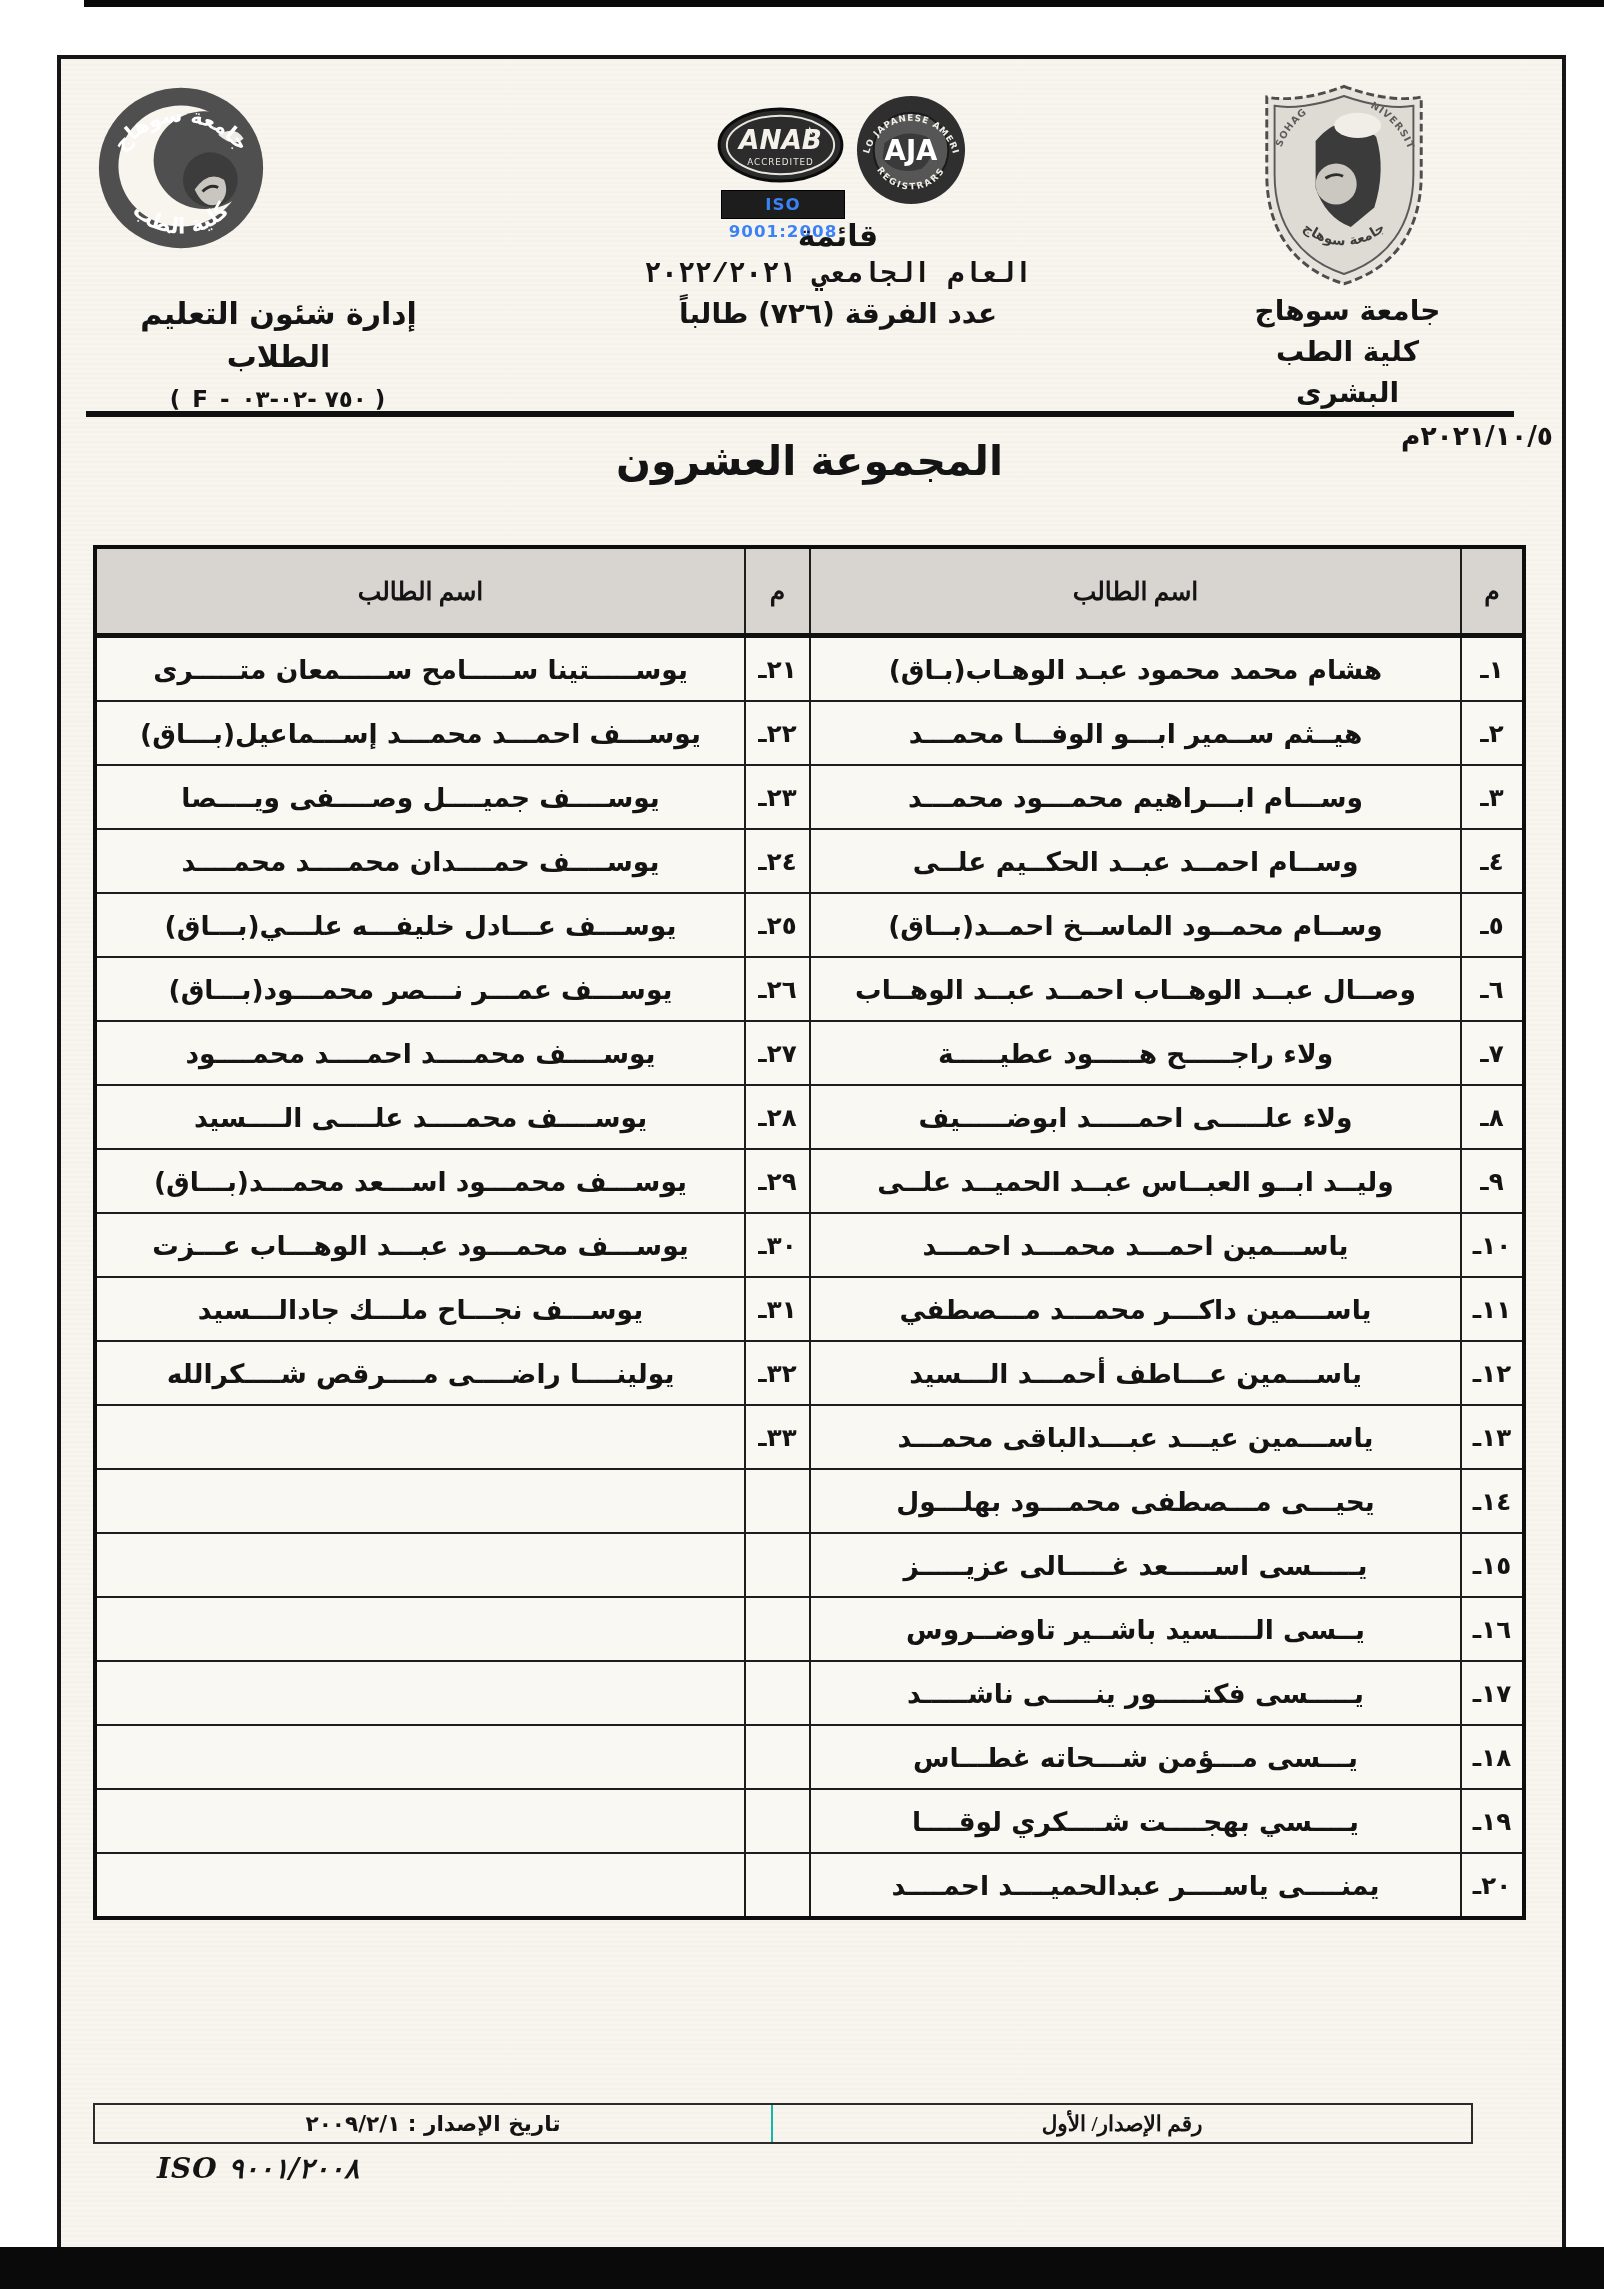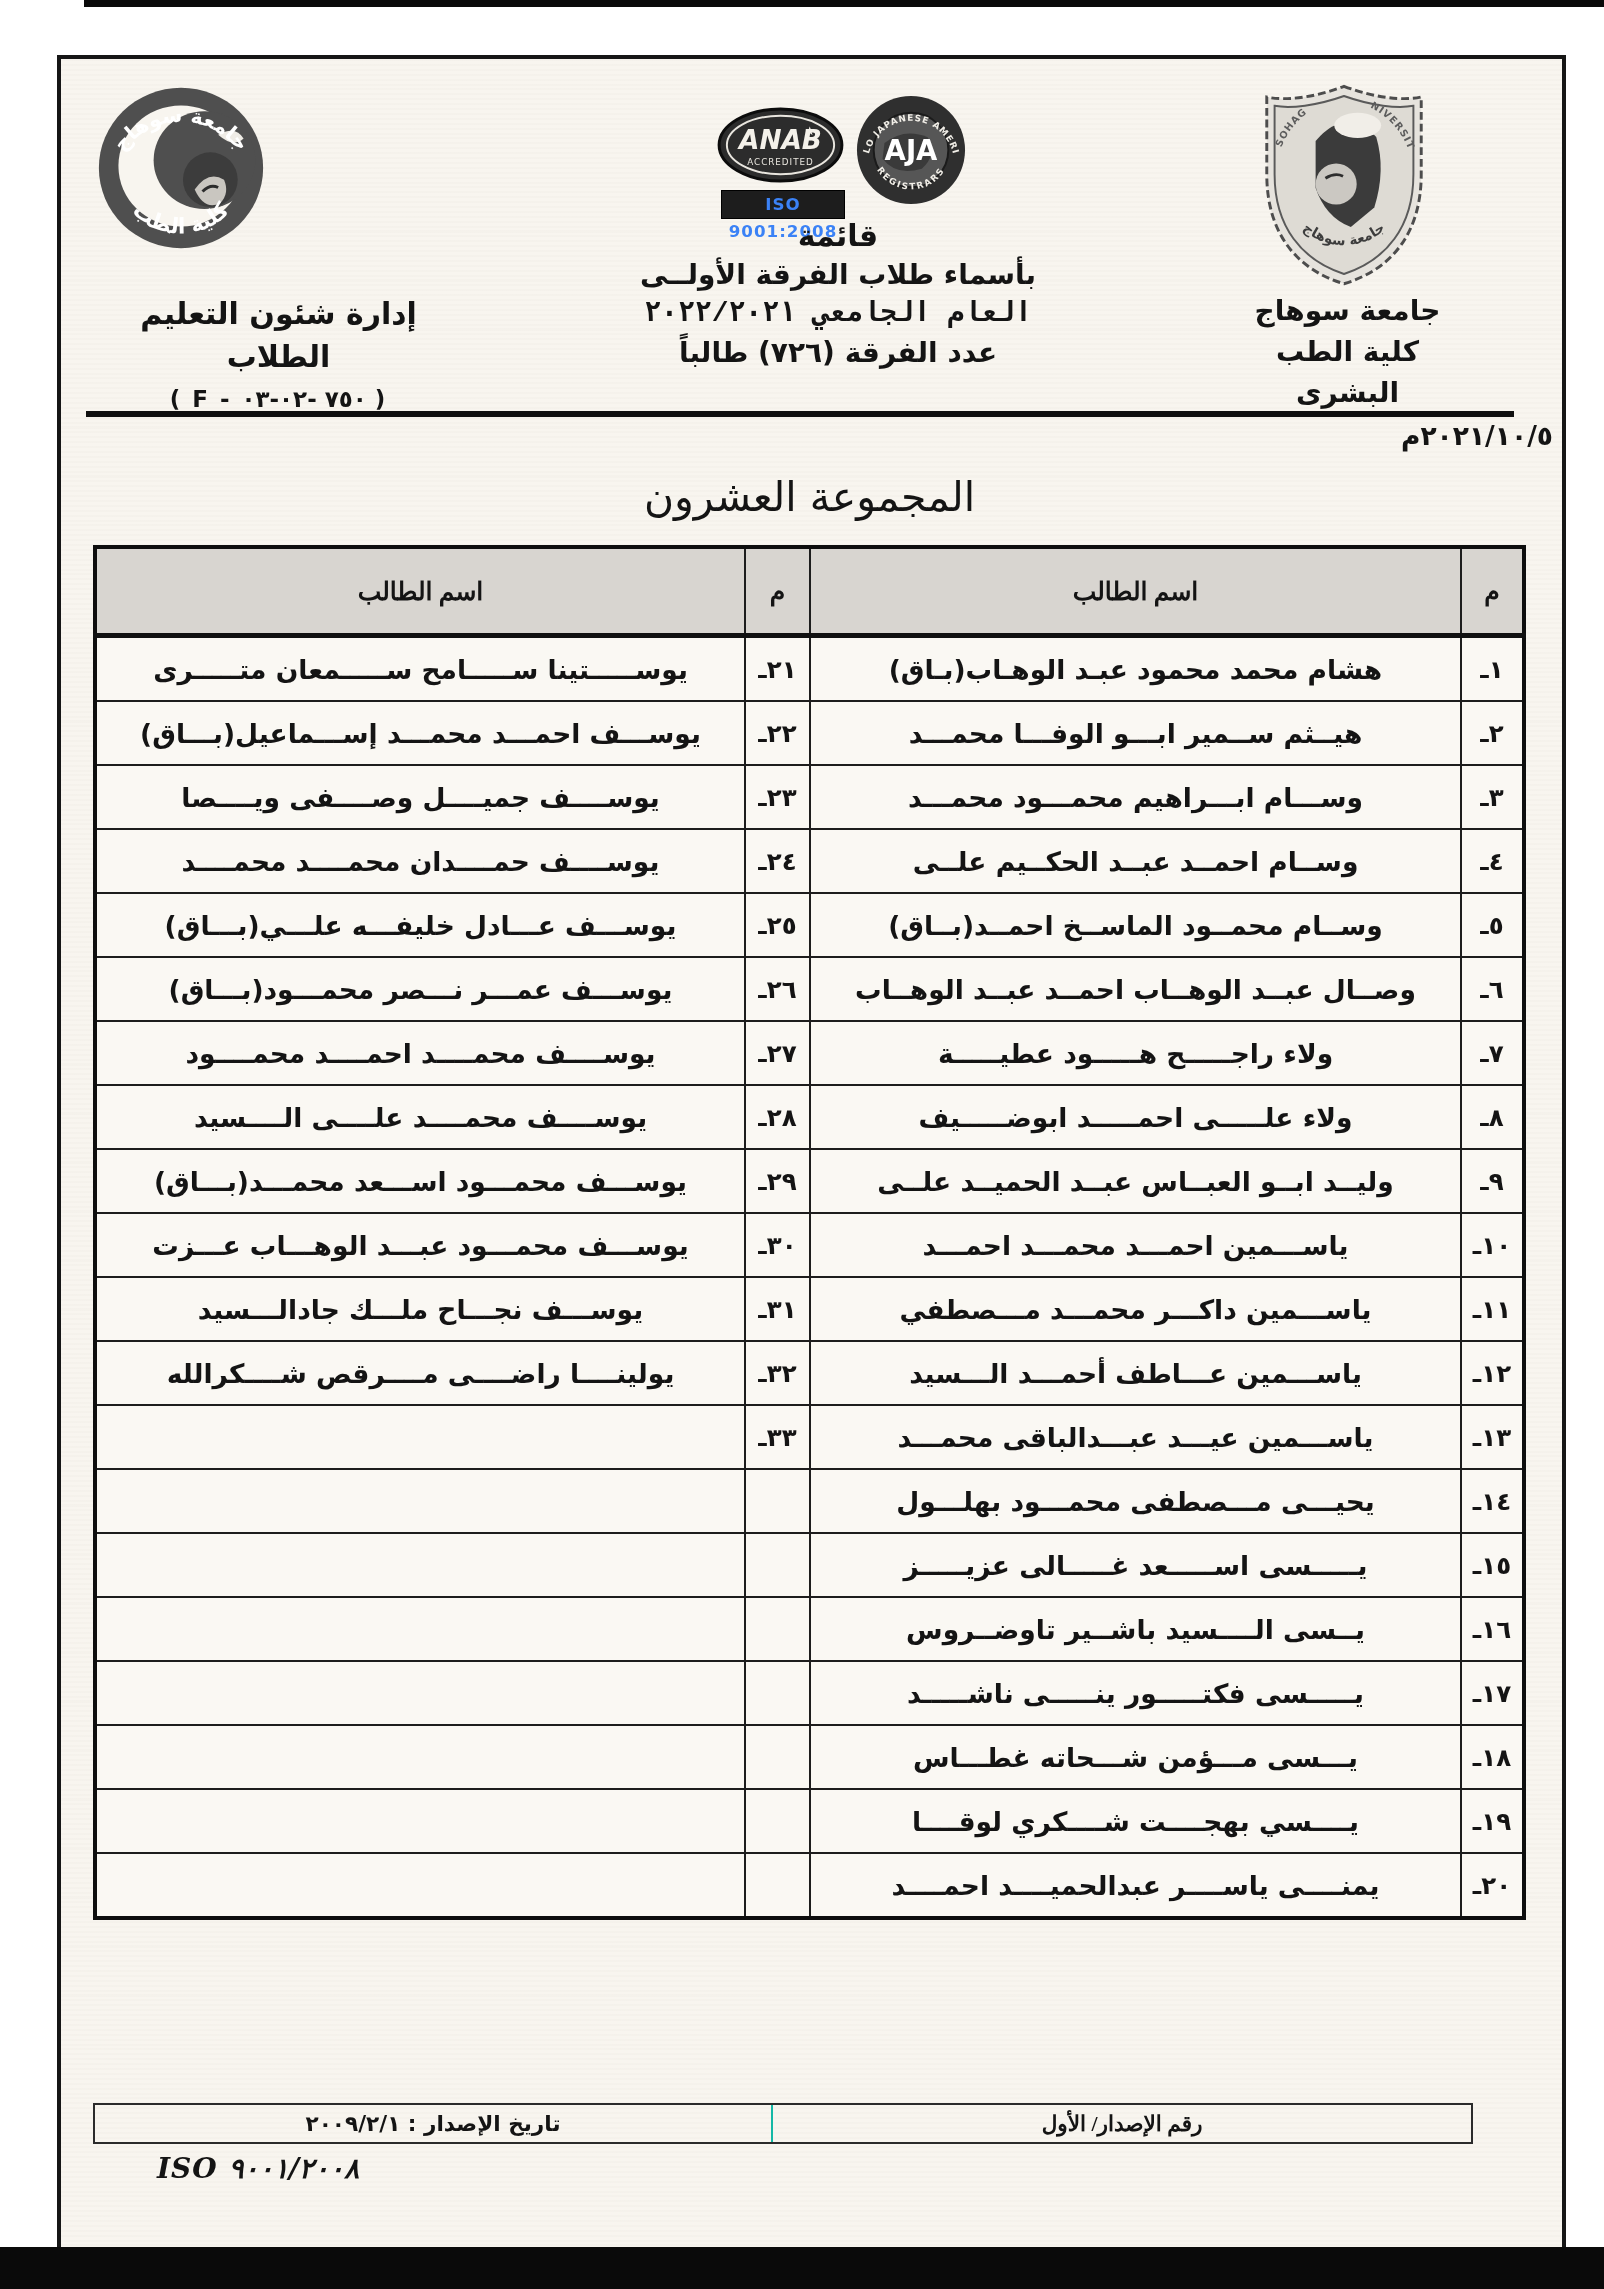--- a/index.html
+++ b/index.html
@@ -37,21 +37,21 @@
   .center-block{left:588px;top:216px;width:500px;text-align:center;direction:rtl;font-weight:bold;}
   .center-block div{line-height:39px;}
   .c-l1{font-size:30px;}
   .c-l2{font-size:28px;}
   .c-l3{font-size:28px;font-family:Liberation Mono, monospace;}
   .c-l4{font-size:28px;}
   .shield{left:1257px;top:80px;}
   .org{left:1230px;top:290px;width:235px;text-align:center;direction:rtl;font-weight:bold;font-size:28px;line-height:41px;}
   .divider{left:86px;top:411px;width:1428px;height:5.9px;background:#101010;}
   .doc-date{left:1264px;top:420px;width:289px;direction:rtl;text-align:right;font-size:26.5px;font-weight:bold;}
-  .group-title{left:93px;top:437px;width:1433px;text-align:center;direction:rtl;font-size:41px;font-weight:normal;margin-top:36px;}
+  .group-title{left:93px;top:437px;width:1433px;text-align:center;direction:rtl;font-size:41px;font-weight:bold;}
   
   .students{left:93px;top:545px;}
   table.grid{
     width:1433px;border-collapse:collapse;table-layout:fixed;
     direction:rtl;background:#faf8f3;
   }
   table.grid, table.grid td, table.grid th{border:2px solid #1d1d1d;}
   table.grid{border:4.9px solid #0e0e0e;}
   table.grid th{
     height:82px;background:#d8d5d0;font-size:25px;font-weight:bold;
@@ -135,21 +135,20 @@
     </text>
     <text font-size="9" font-weight="bold" fill="#f2efe8" letter-spacing="2">
       <textPath href="#ajaBot" startOffset="50%" text-anchor="middle">REGISTRARS</textPath>
     </text>
     <text x="57" y="67" text-anchor="middle" font-size="28" font-weight="bold" fill="#ffffff">AJA</text>
   </svg>
 </div>
 
 <div class="abs center-block">
   <div class="c-l1">قائمة</div>
-  <div class="c-l2">بأسماء طلاب الفرقة الأولــى</div>
   <div class="c-l3">العام الجامعي ٢٠٢٢/٢٠٢١</div>
   <div class="c-l4">عدد الفرقة (٧٢٦) طالباً</div>
 </div>
 
 <div class="abs shield">
   <svg width="174" height="210" viewBox="0 0 178 214">
     <defs>
       <path id="shTopL" d="M 22,78 A 78,78 0 0 1 60,28"></path>
       <path id="shTopR" d="M 112,26 A 78,78 0 0 1 156,74"></path>
       <path id="shBot" d="M 44,150 A 64,64 0 0 0 134,150"></path>

